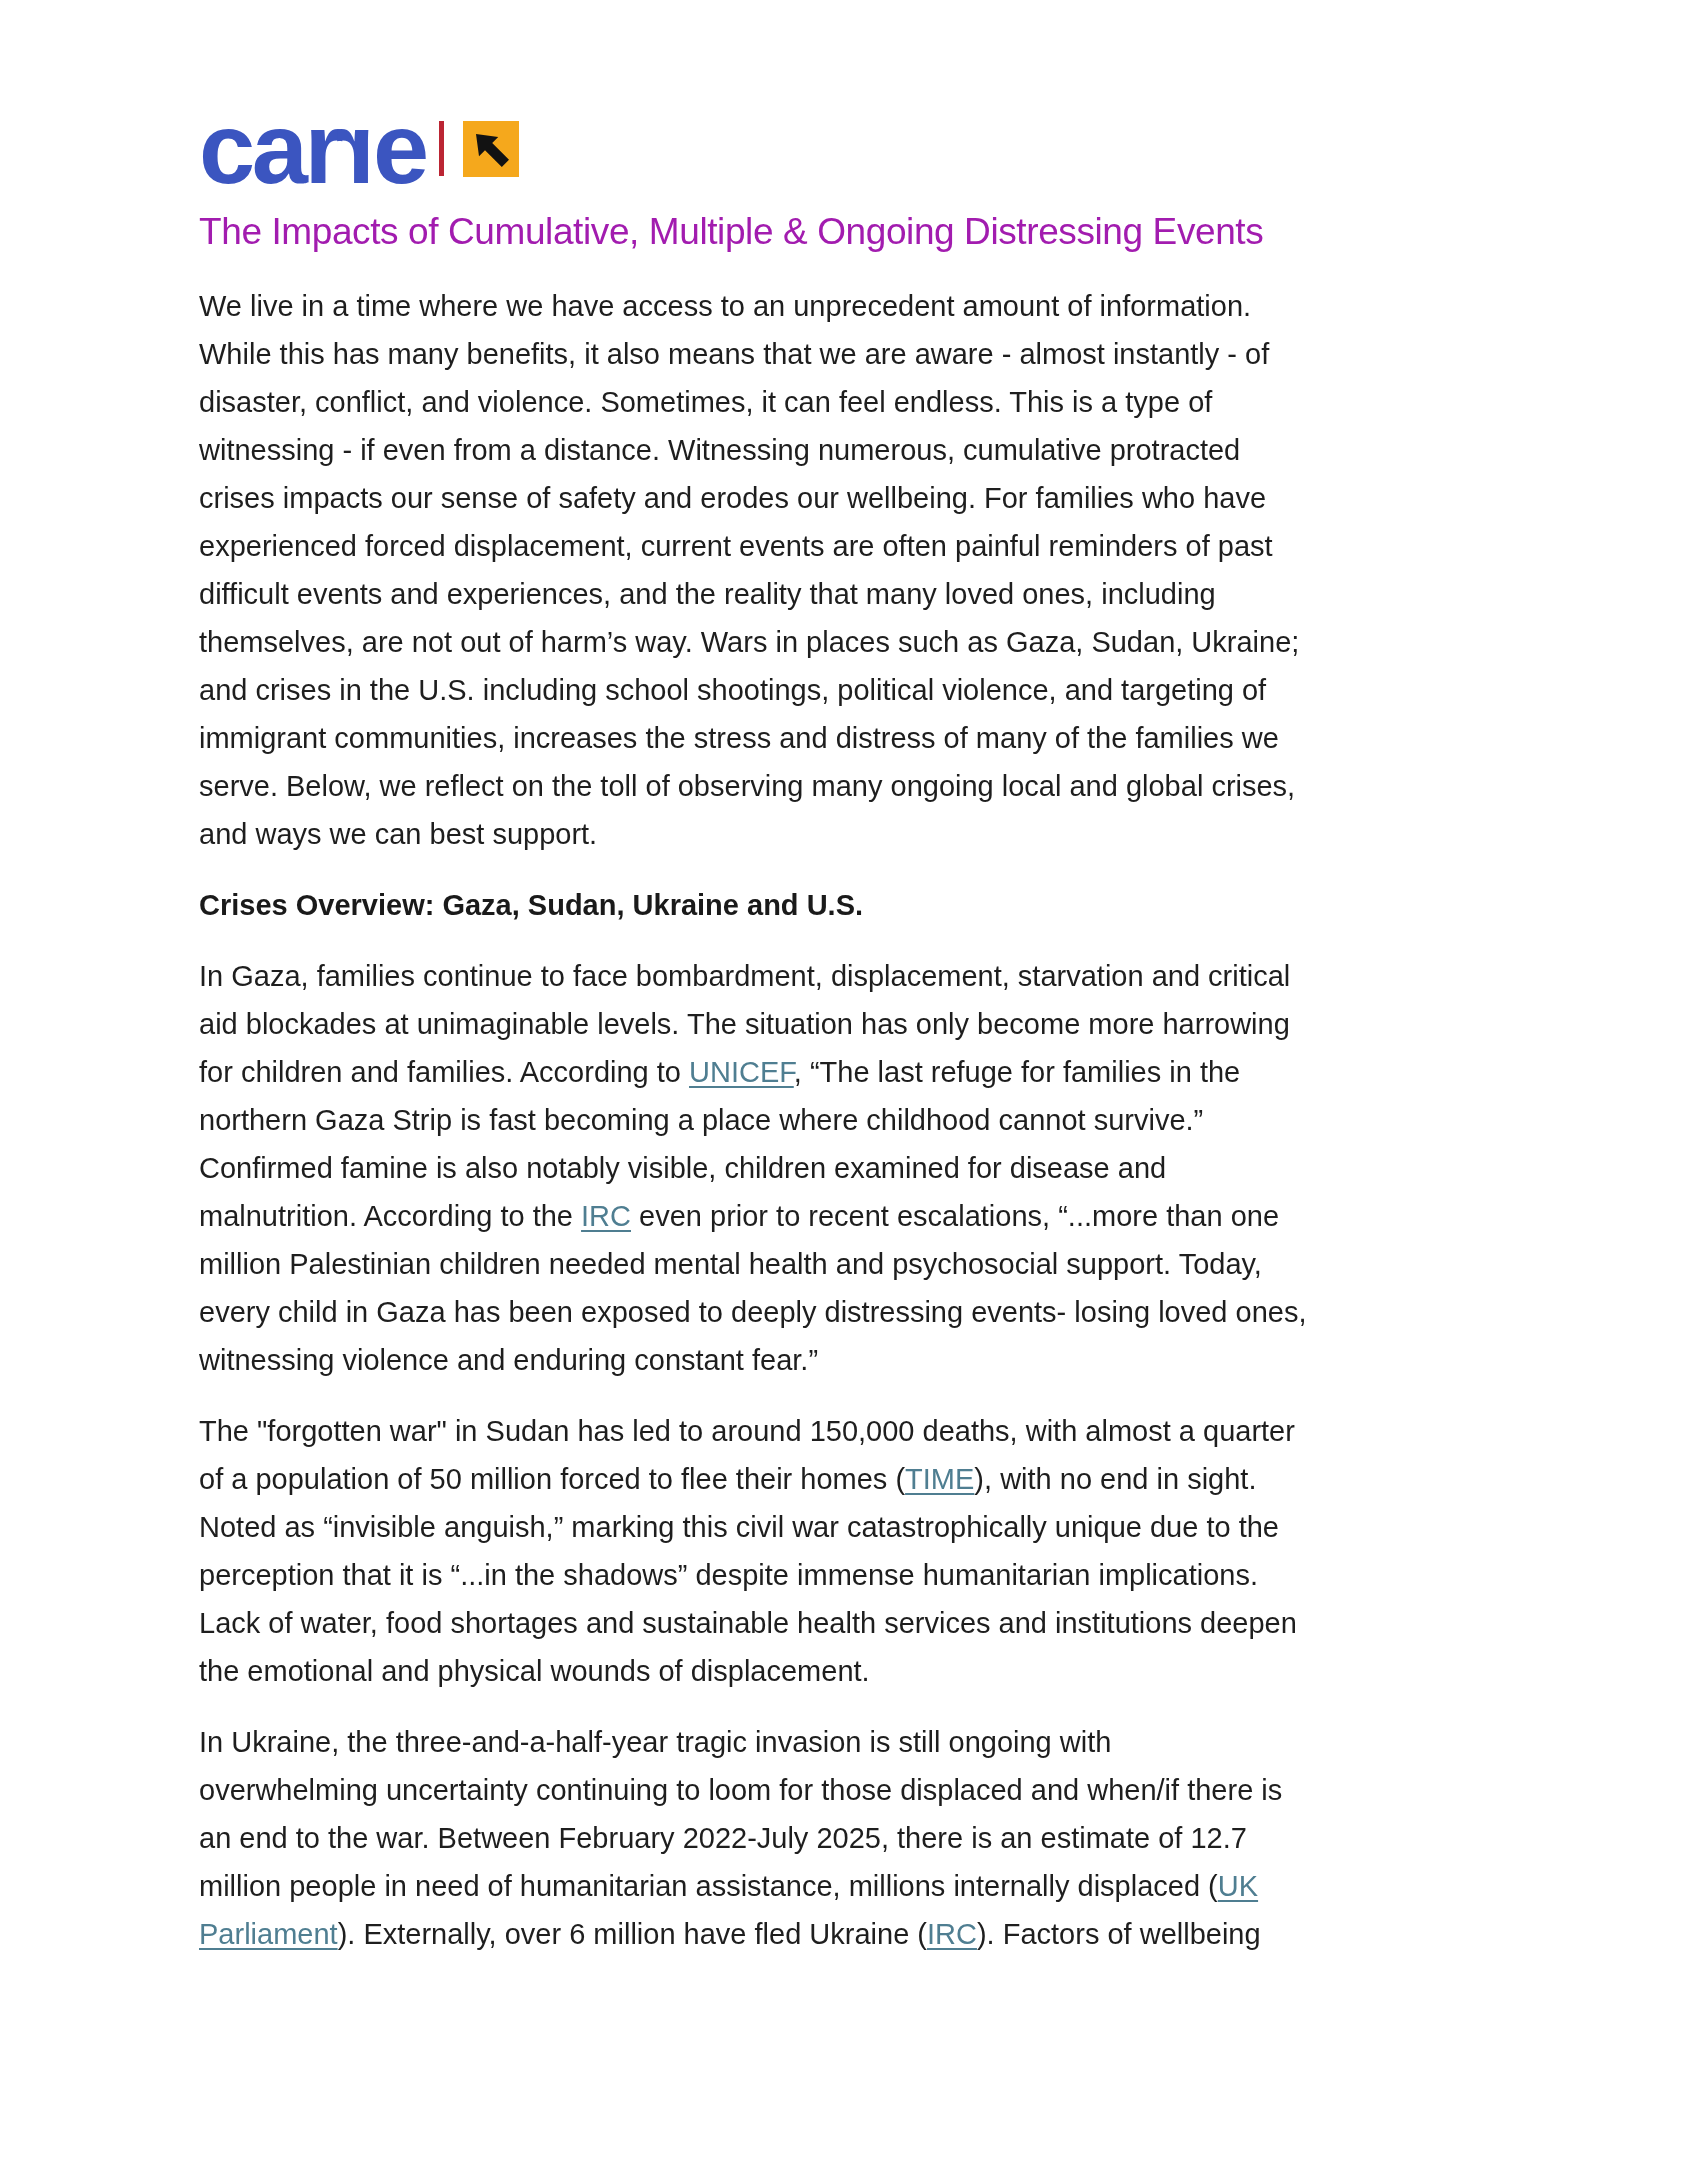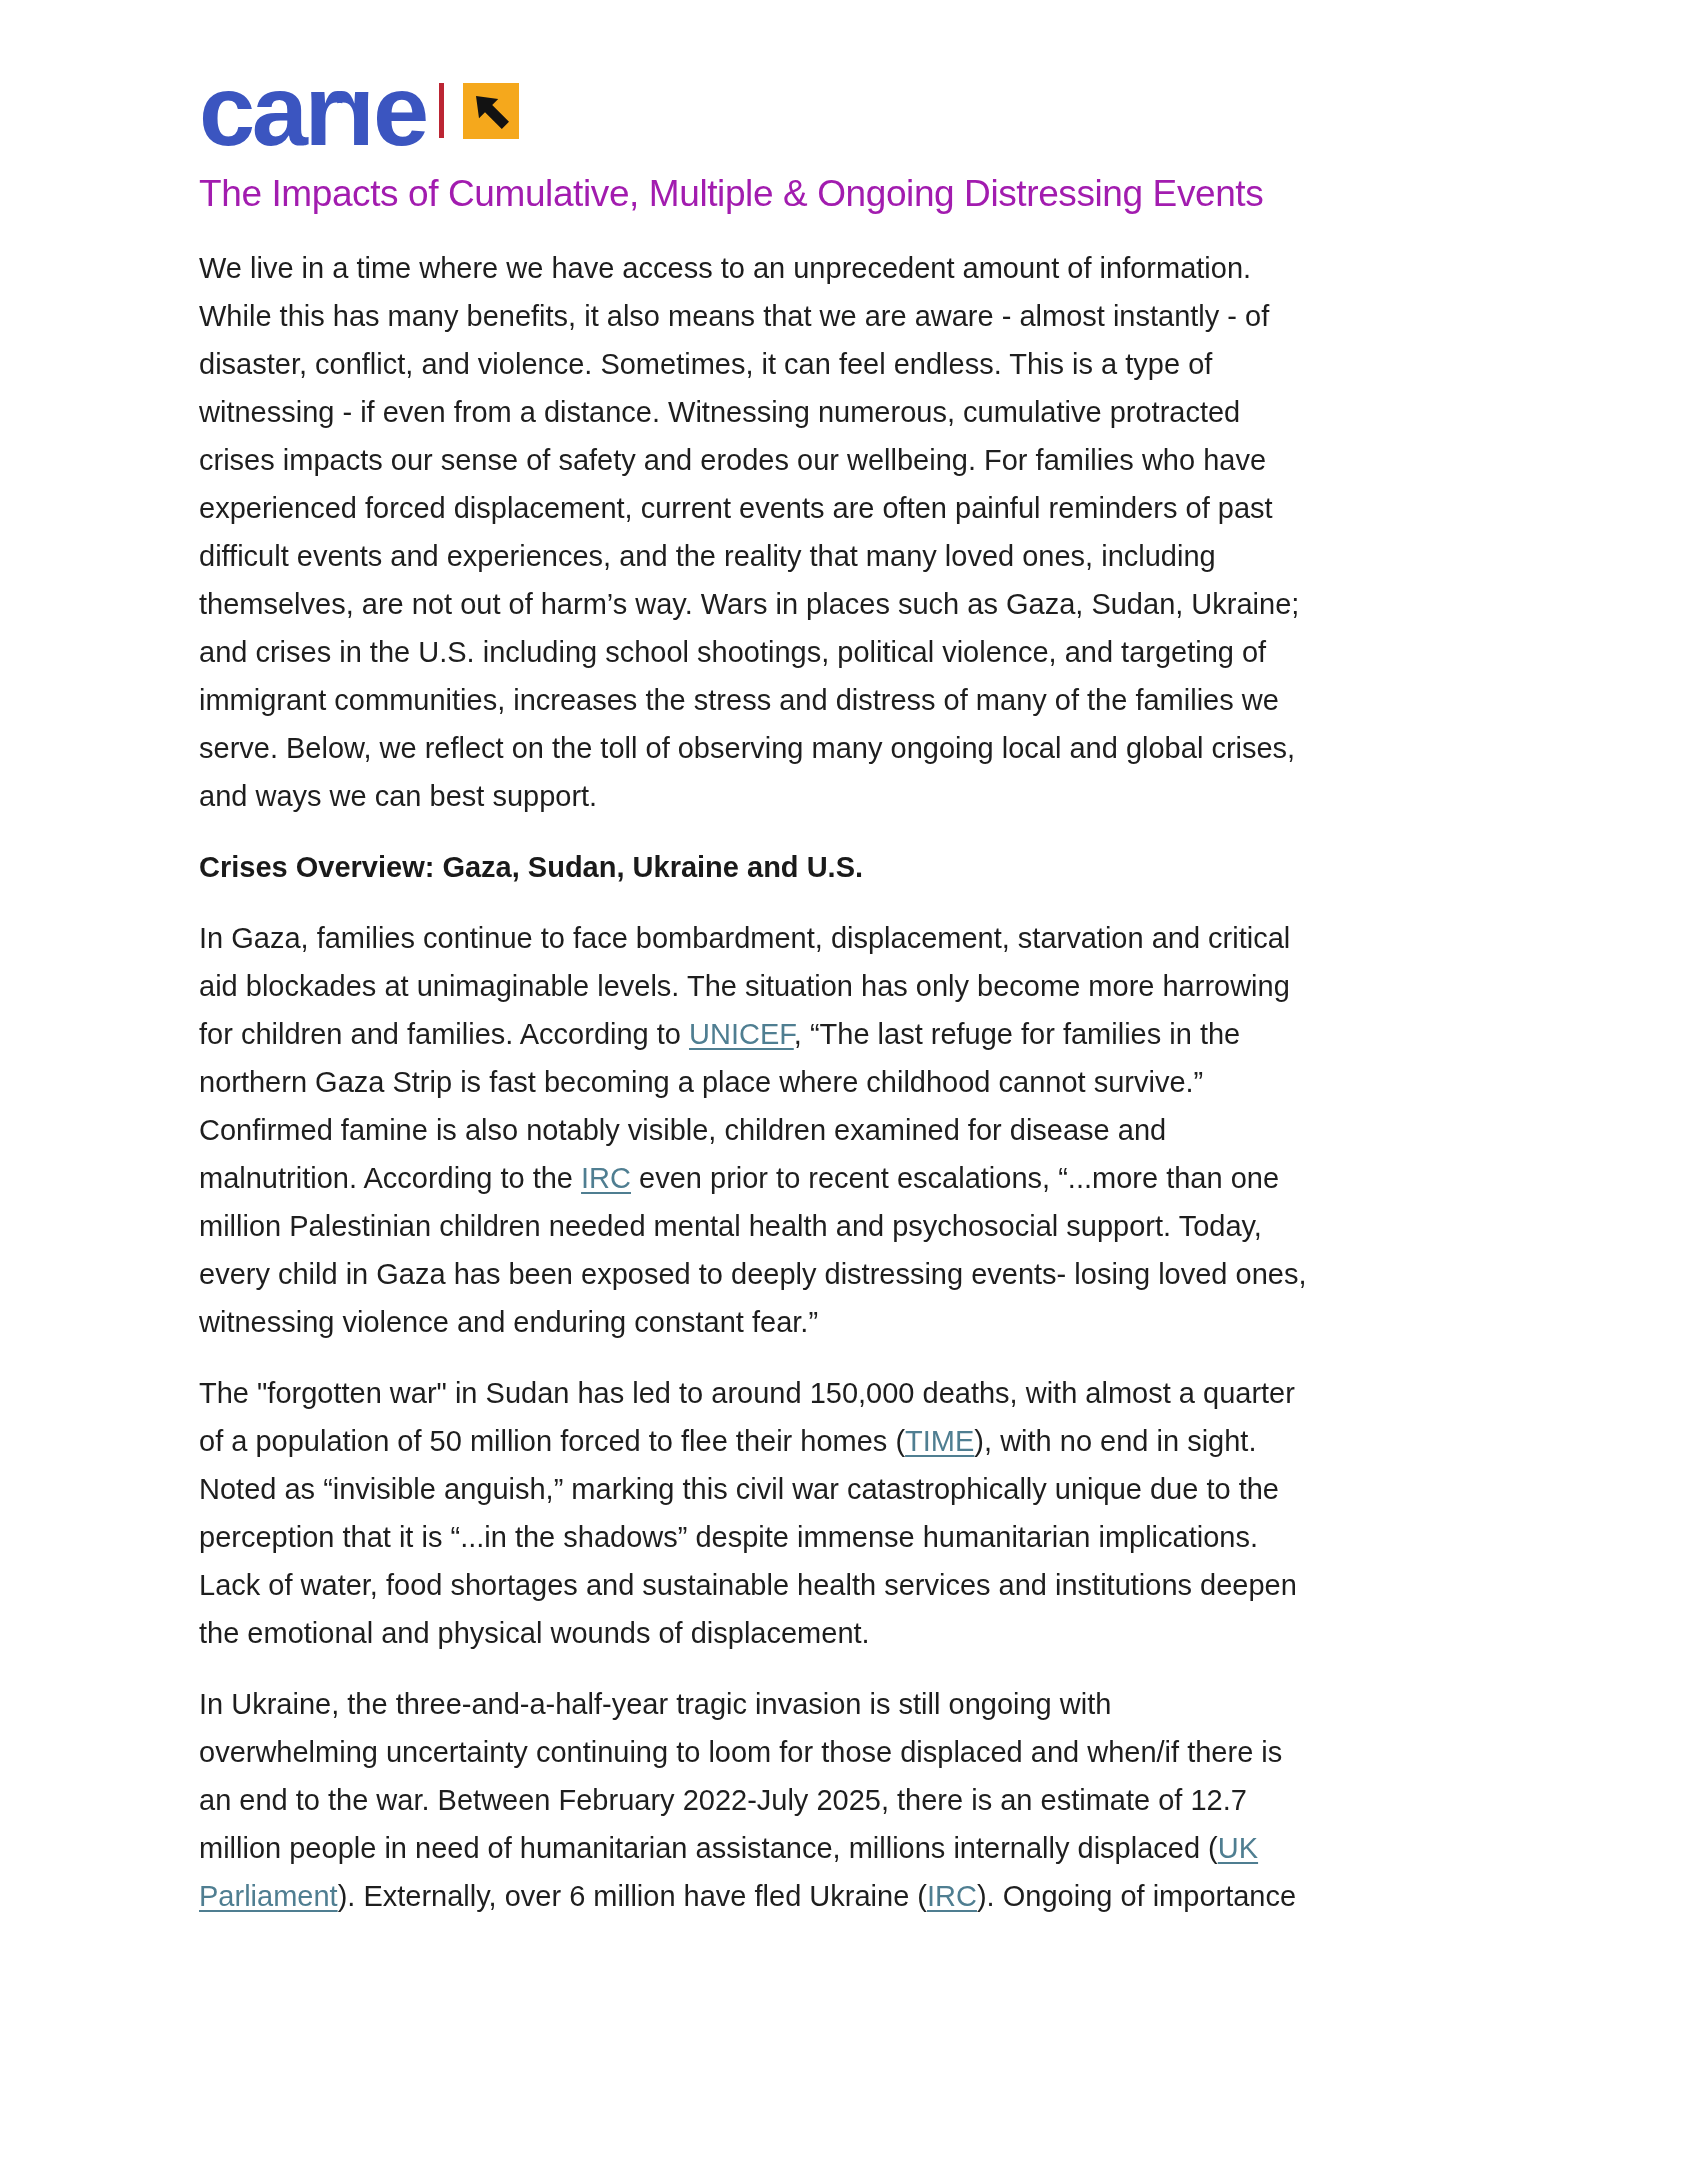--- a/index.html
+++ b/index.html
@@ -7,21 +7,21 @@
     position:relative;
     width:1685px;
     height:2181px;
     background:#ffffff;
     overflow:hidden;
     font-family:"Liberation Sans", sans-serif;
     color:#1e1e1e;
   }
   .content{
     box-sizing:border-box;
-    padding:72px 34px 0 199px;
+    padding:110px 34px 0 199px;
     width:1685px;
   }
   
   .logo-row{
     display:flex;
     align-items:center;
     height:77px;
   }
   .wordmark{
     font-weight:700;
@@ -144,18 +144,18 @@
 of a population of 50 million forced to flee their homes (</span><a class="doc-link">TIME</a><span>), with no end in sight.
 Noted as “invisible anguish,” marking this civil war catastrophically unique due to the
 perception that it is “...in the shadows” despite immense humanitarian implications.
 Lack of water, food shortages and sustainable health services and institutions deepen
 the emotional and physical wounds of displacement.</span></p>
 
       <p class="body-text"><span>In Ukraine, the three-and-a-half-year tragic invasion is still ongoing with
 overwhelming uncertainty continuing to loom for those displaced and when/if there is
 an end to the war. Between February 2022-July 2025, there is an estimate of 12.7
 million people in need of humanitarian assistance, millions internally displaced (</span><a class="doc-link">UK
-Parliament</a><span>). Externally, over 6 million have fled Ukraine (</span><a class="doc-link">IRC</a><span>). Ongoing of importance</span></p>
+Parliament</a><span>). Externally, over 6 million have fled Ukraine (</span><a class="doc-link">IRC</a><span>). Factors of wellbeing</span></p>
     </main>
 
   </div>
 </div>
 
 
 </body></html>

